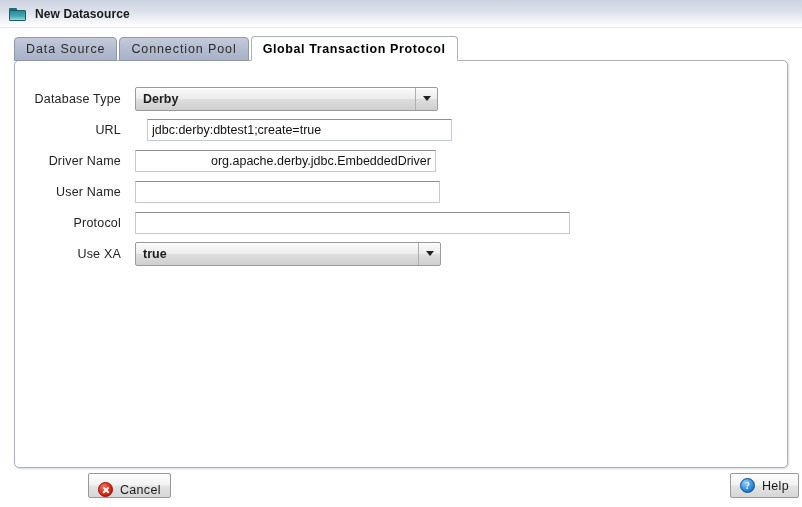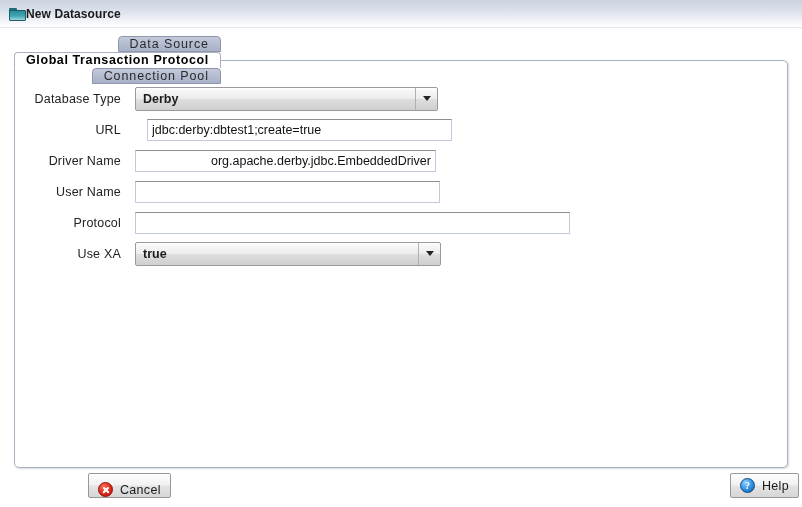--- a/index.html
+++ b/index.html
@@ -46,36 +46,36 @@
   #title-icon .f-body {
     position: absolute;
     left: 0; top: 3px;
     width: 17px; height: 11px;
     background: linear-gradient(to bottom, #2b8d99 0%, #3fa7b2 55%, #9fd4d9 100%);
     border: 1px solid #1b5d66;
     box-sizing: border-box;
     border-radius: 1px;
   }
   #title-text {
+    margin-left: 9px;
     font-weight: bold;
     font-size: 12px;
     color: #1a1a1a;
     letter-spacing: 0.1px;
   }
 
   
   #tabstrip {
     position: absolute;
     left: 14px;
     top: 36px;
     height: 25px;
     display: flex;
     align-items: flex-end;
     z-index: 4;
-    flex-direction: column;
   }
   .tab {
     height: 24px;
     box-sizing: border-box;
     padding: 0 11px;
     display: flex;
     align-items: center;
     font-size: 12.5px;
     color: #2b2b2b;
     border: 1px solid #8f97ab;
@@ -293,25 +293,25 @@
     <div class="f-back"></div>
     <div class="f-body"></div>
   </div>
   <div id="title-text">New Datasource</div>
 </div>
 
 <div id="tabstrip">
   <div class="tab">
     <span>Data Source</span>
   </div>
+  <div class="tab">
+    <span>Connection Pool</span>
+  </div>
   <div class="tab active">
     <span>Global Transaction Protocol</span>
-  </div>
-  <div class="tab">
-    <span>Connection Pool</span>
   </div>
 </div>
 
 <div id="panel">
   <div id="form">
 
     <div class="row">
       <div class="lbl">Database Type</div>
       <div class="field" style="width:303px;">
         <div class="combo">

